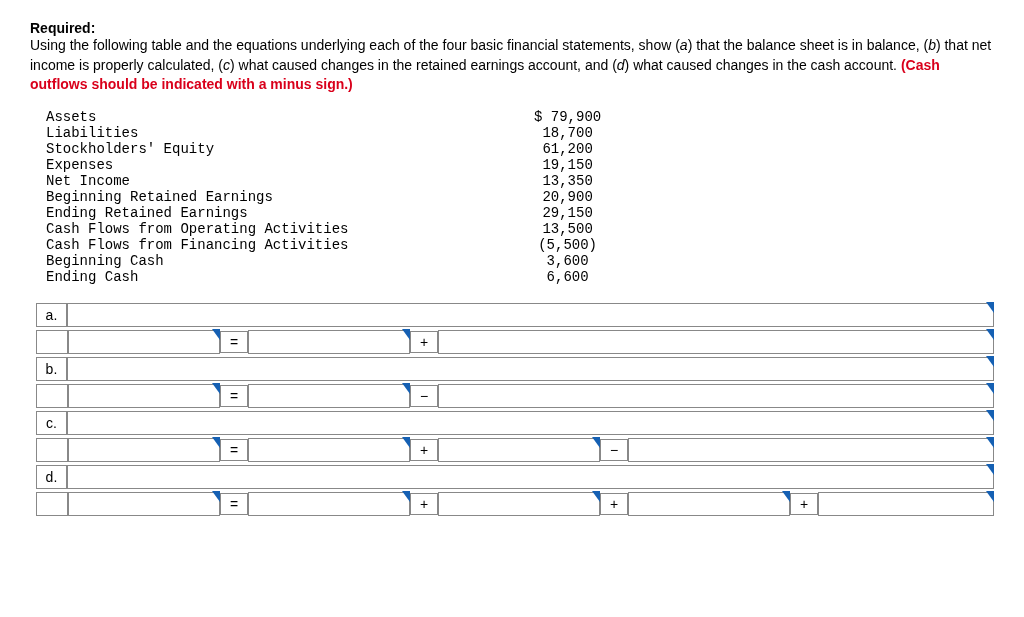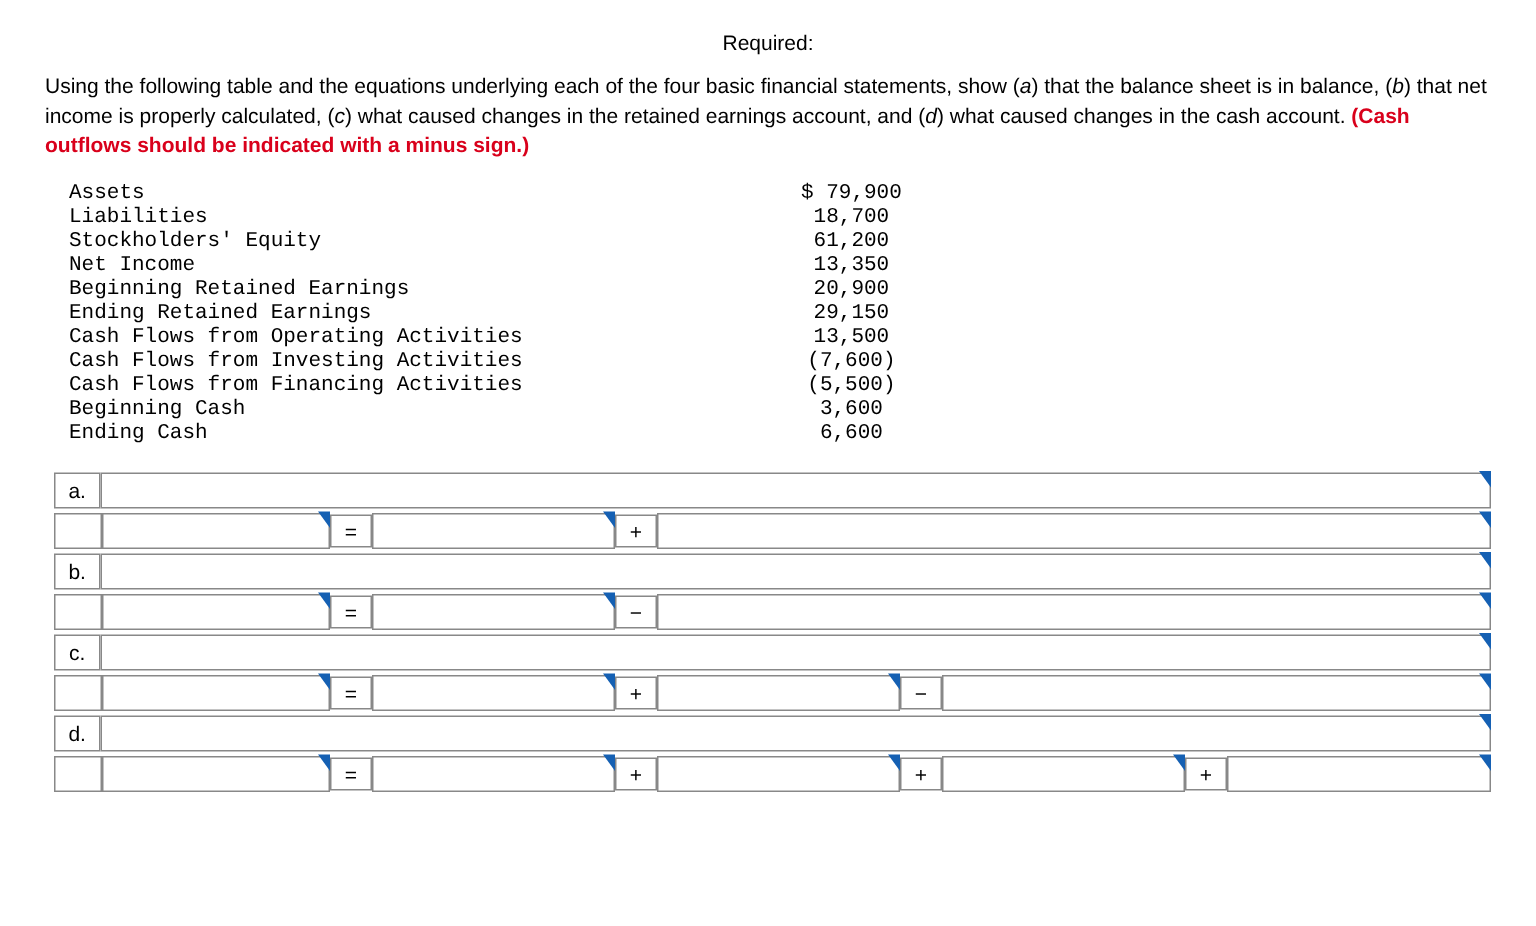--- a/index.html
+++ b/index.html
@@ -4,23 +4,21 @@
 <style>
   body {
     font-family: Arial, sans-serif;
     font-size: 14px;
     color: #000;
     margin: 0;
     padding: 20px 30px;
     background: #fff;
   }
   .required-label {
-    font-weight: normal;
-    margin-bottom: 12px;
-    text-align: center;
+    font-weight: bold;
   }
   .instructions {
     line-height: 1.4;
     margin-bottom: 14px;
   }
   .instructions .italic {
     font-style: italic;
   }
   .instructions .red-bold {
     color: #d9001b;
@@ -106,40 +104,40 @@
       </tr>
       <tr>
         <td class="label">Liabilities</td>
         <td class="value">18,700</td>
       </tr>
       <tr>
         <td class="label">Stockholders' Equity</td>
         <td class="value">61,200</td>
       </tr>
       <tr>
+        <td class="label">Expenses</td>
+        <td class="value">19,150</td>
+      </tr>
+      <tr>
         <td class="label">Net Income</td>
         <td class="value">13,350</td>
       </tr>
       <tr>
         <td class="label">Beginning Retained Earnings</td>
         <td class="value">20,900</td>
       </tr>
       <tr>
         <td class="label">Ending Retained Earnings</td>
         <td class="value">29,150</td>
       </tr>
       <tr>
         <td class="label">Cash Flows from Operating Activities</td>
         <td class="value">13,500</td>
       </tr>
       <tr>
-        <td class="label">Cash Flows from Investing Activities</td>
-        <td class="value">(7,600)</td>
-      </tr>
-      <tr>
         <td class="label">Cash Flows from Financing Activities</td>
         <td class="value">(5,500)</td>
       </tr>
       <tr>
         <td class="label">Beginning Cash</td>
         <td class="value">3,600</td>
       </tr>
       <tr>
         <td class="label">Ending Cash</td>
         <td class="value">6,600</td>

